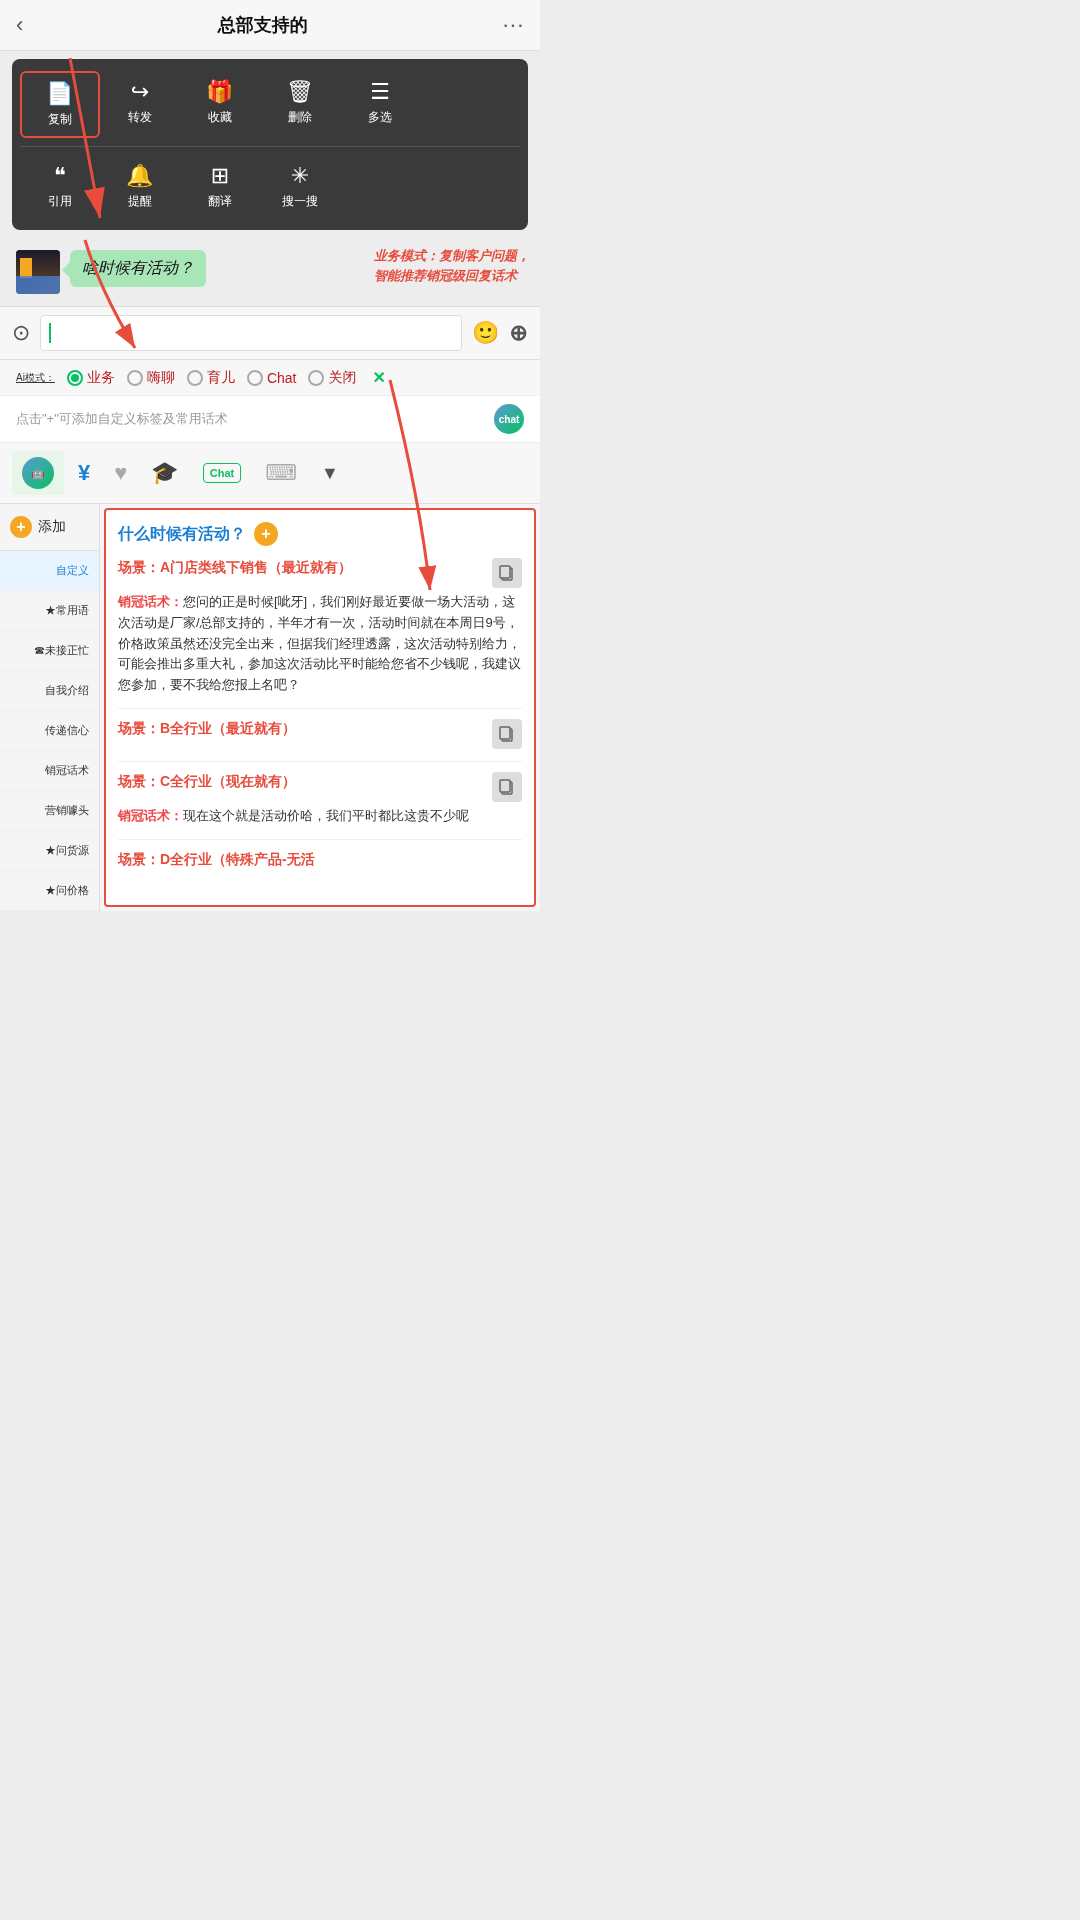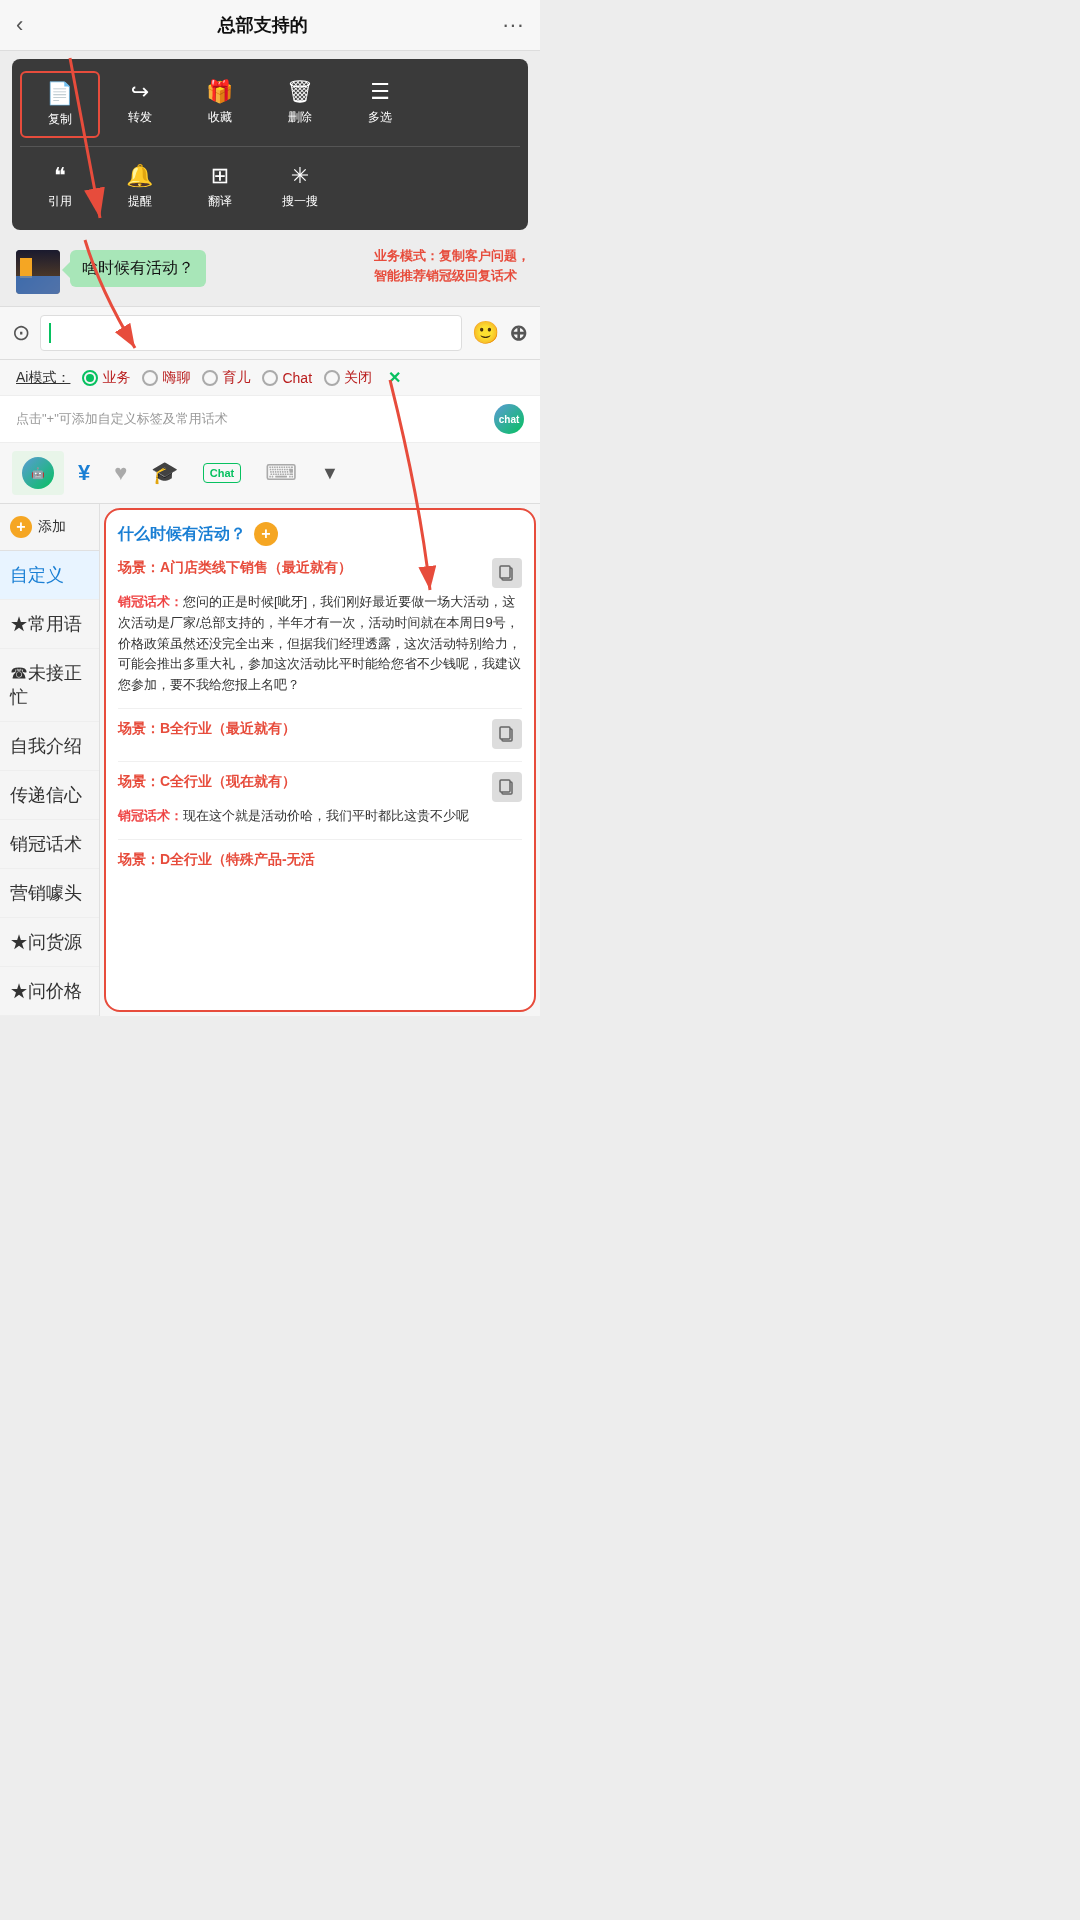--- a/index.html
+++ b/index.html
@@ -151,21 +151,21 @@
     .ai-mode-bar {
       background: #f7f7f7;
       padding: 8px 16px;
       display: flex;
       align-items: center;
       gap: 12px;
       border-bottom: 1px solid #eee;
       flex-wrap: wrap;
     }
     .ai-mode-label {
-      font-size: 14px;
+      font-size: 10px;
       color: #333;
       font-weight: 500;
       text-decoration: underline;
     }
     .ai-mode-option {
       display: flex;
       align-items: center;
       gap: 4px;
       font-size: 14px;
       color: #b91c1c;
@@ -289,40 +289,40 @@
       background: #f5a623;
       display: flex;
       align-items: center;
       justify-content: center;
       color: #fff;
       font-size: 16px;
       font-weight: bold;
     }
     .sidebar-item {
       padding: 12px 10px;
-      font-size: 18px;
+      font-size: 11px;
       color: #333;
       cursor: pointer;
       border-bottom: 1px solid #eee;
-      text-align: left;
+      text-align: right;
     }
     .sidebar-item.active {
       background: #e8f4ff;
       color: #1a7fd4;
       font-weight: 500;
     }
 
     
     .right-panel {
       flex: 1;
       background: #fff;
       padding: 12px;
       overflow: visible;
       border: 2px solid #e74c3c;
-      border-radius: 16px;
+      border-radius: 4px;
       margin: 4px;
     }
     .query-title-row {
       display: flex;
       align-items: center;
       gap: 8px;
       margin-bottom: 12px;
     }
     .query-title {
       font-size: 16px;
@@ -480,21 +480,21 @@
         <span class="context-menu-icon">⊞</span>
         <span class="context-menu-label">翻译</span>
       </div>
       <div class="context-menu-item">
         <span class="context-menu-icon">✳</span>
         <span class="context-menu-label">搜一搜</span>
       </div>
     </div>
   </div>
 
-  <div style="position:relative;">
+  <div style="position:relative;font-style:italic;">
     <div class="chat-area">
       <div class="scene-avatar">
         <div class="scene-sky"></div>
         <div class="scene-building"></div>
         <div class="scene-water"></div>
       </div>
       <div class="chat-bubble">
         <span>啥时候有活动？</span>
       </div>
 

